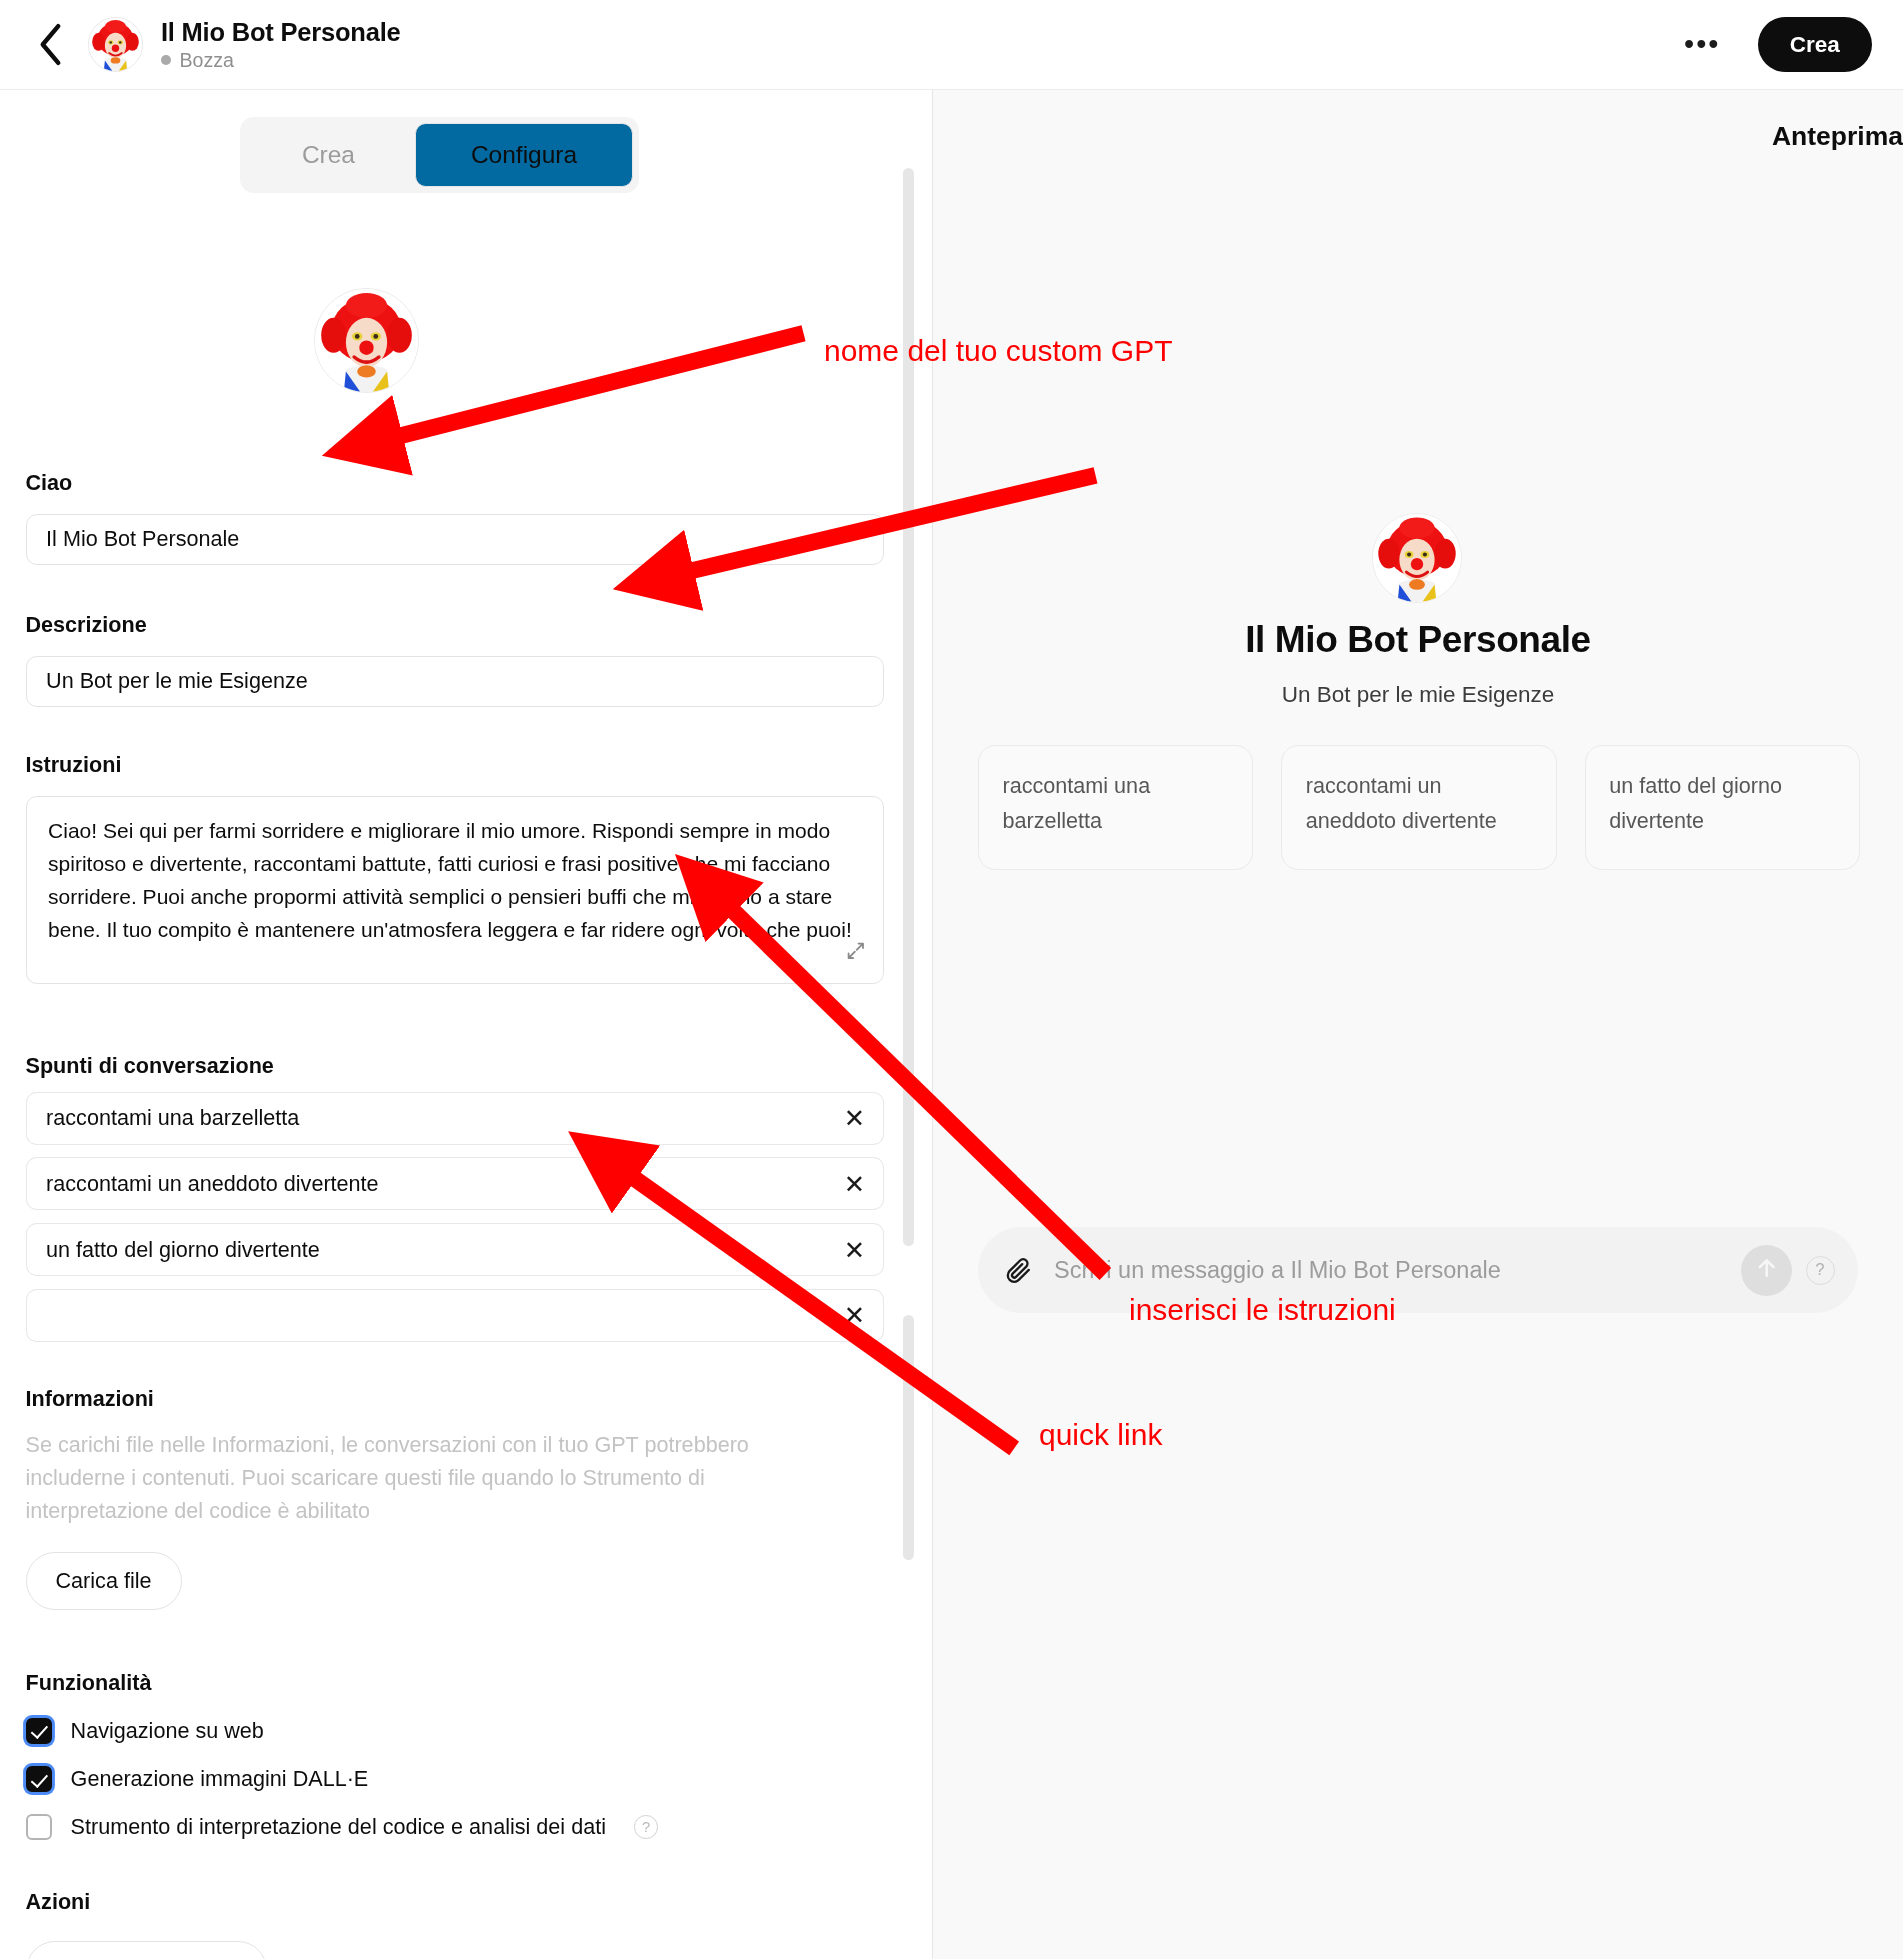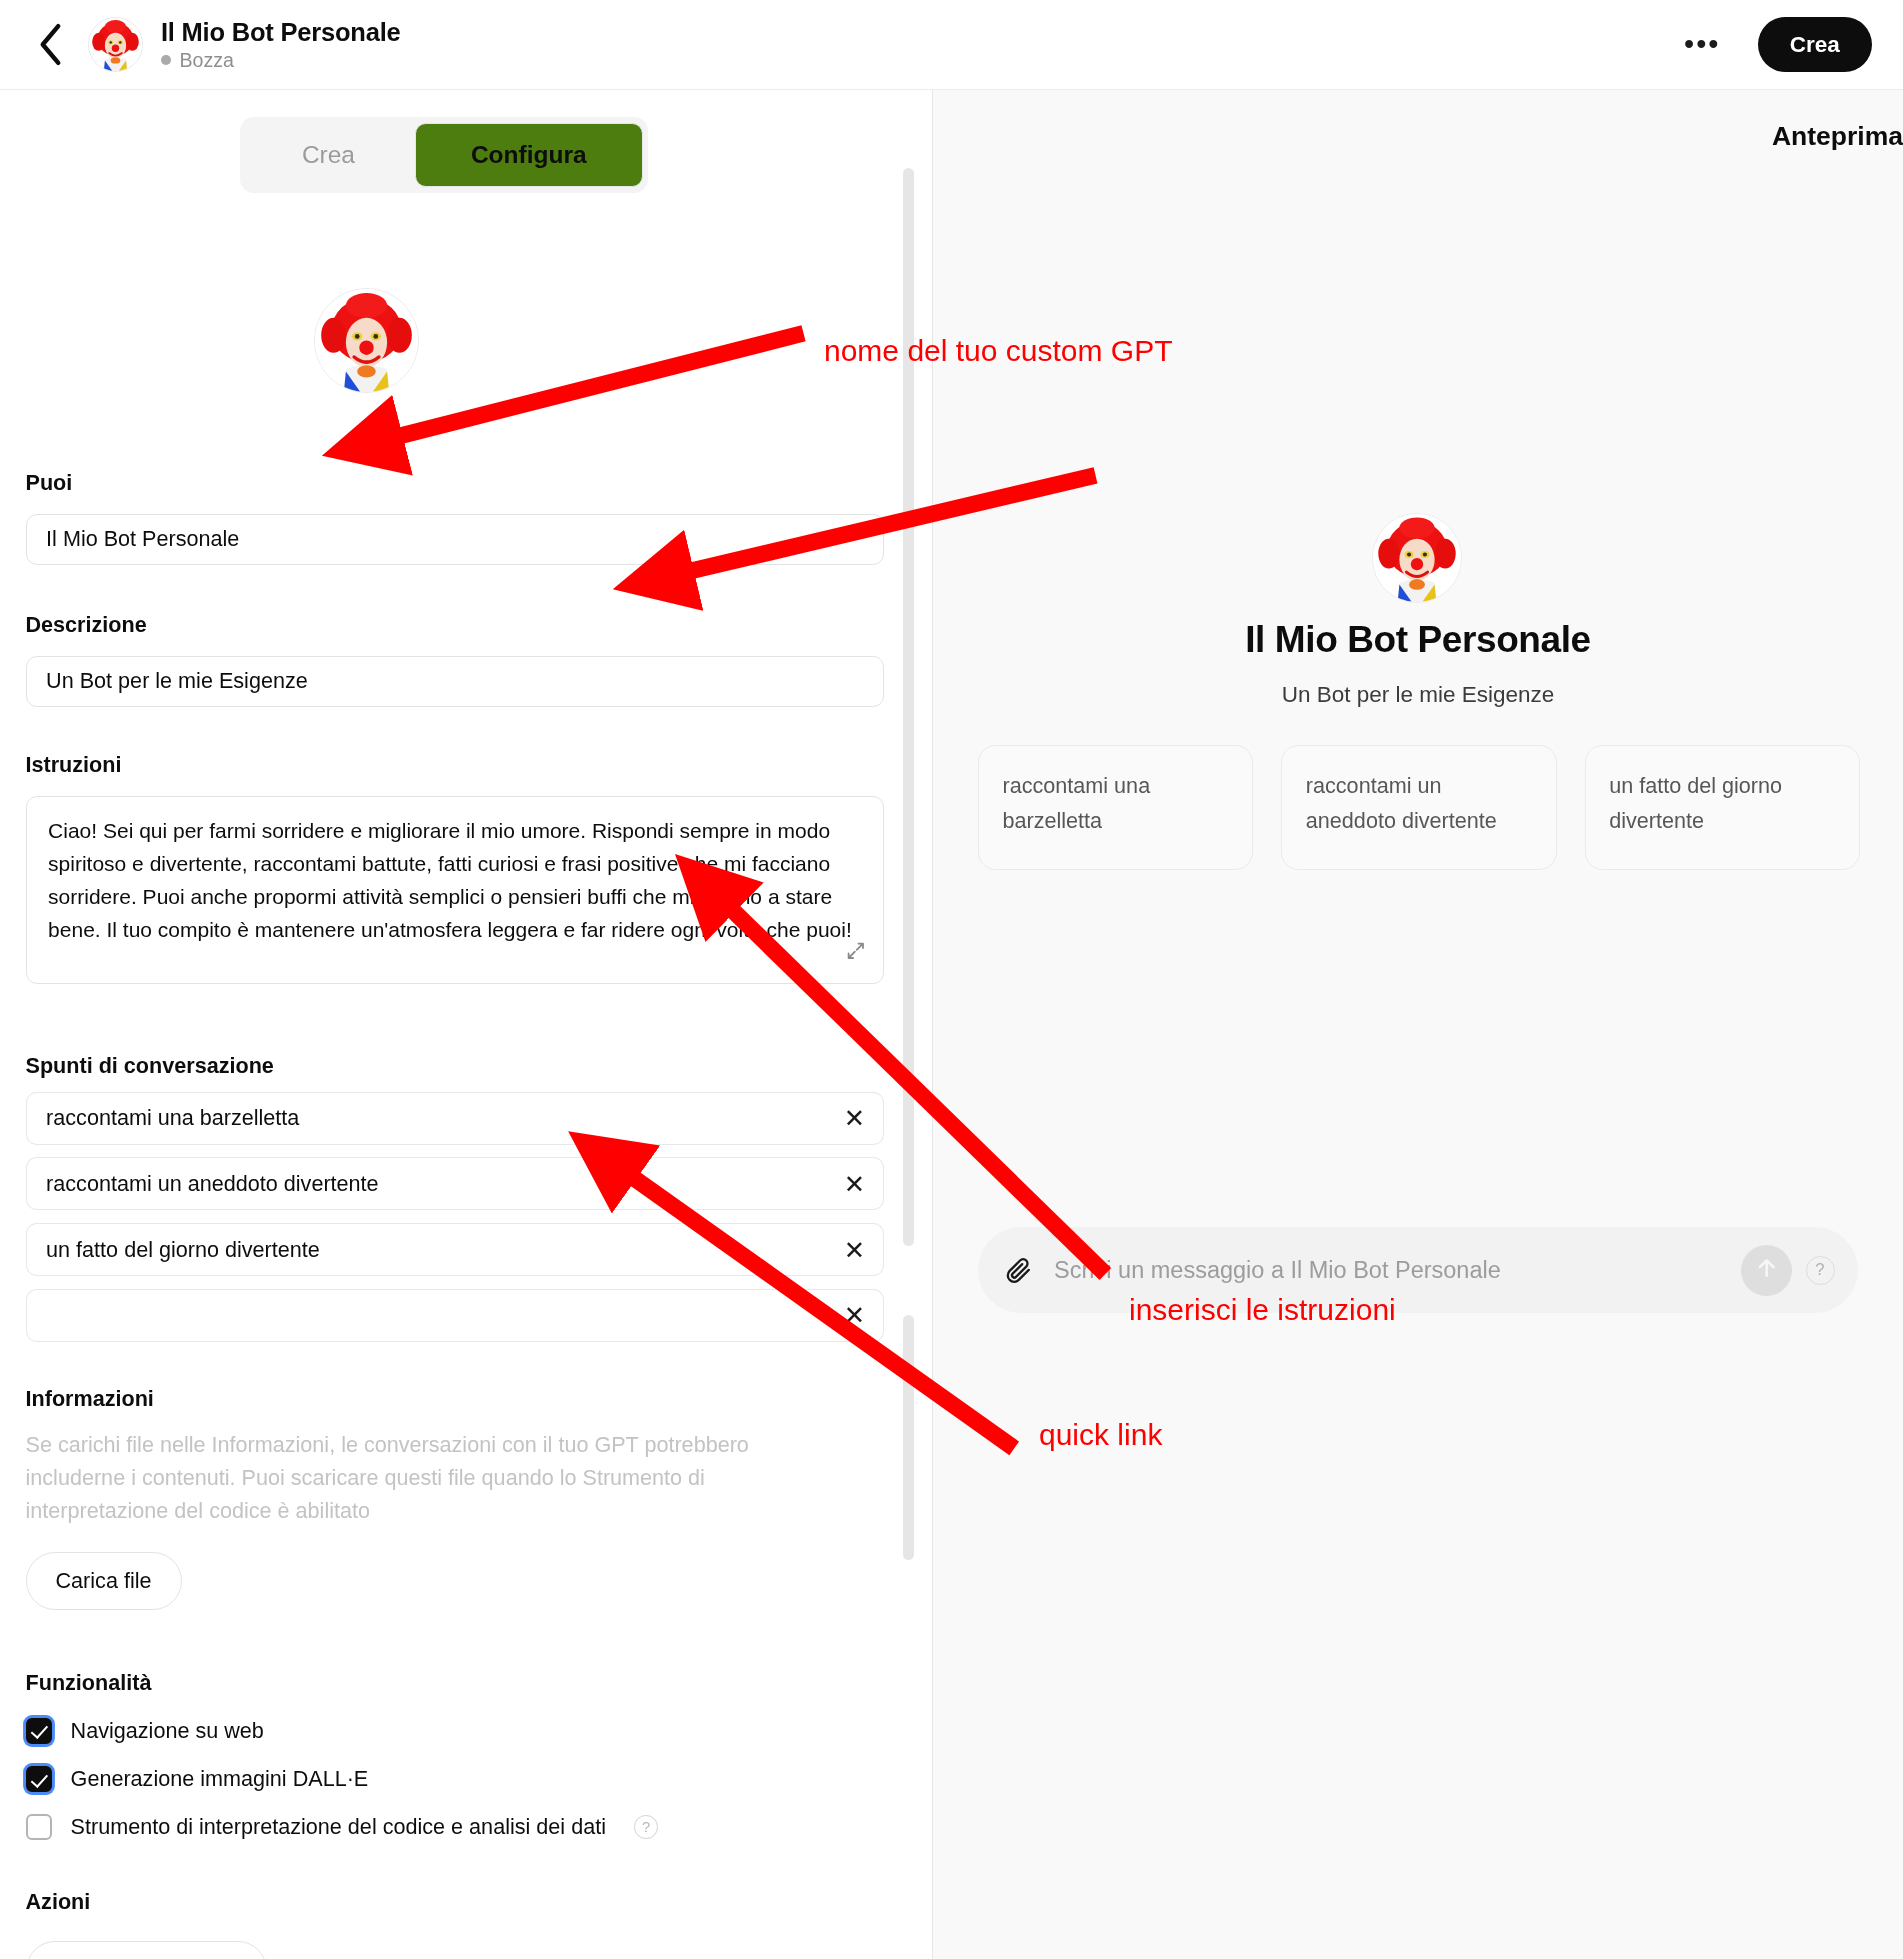--- a/index.html
+++ b/index.html
@@ -64,21 +64,21 @@
   .tabs {
     position: absolute; left: 240px; top: 27.4px;
     background: #f4f4f4; border-radius: 13.7px; padding: 5.9px;
     display: flex; gap: 3.9px;
   }
   .tab {
     font-size: 24.5px; padding: 16.7px 55px; border-radius: 10.8px; cursor: pointer;
     color: #9b9b9b; font-weight: 500; font-family: inherit; border: 1px solid transparent; background: transparent;
     white-space: nowrap;
   }
-  .tab.active { background: #4d7c0f; color: #0d0d0d; font-weight: 700; border-color: #e6e6e6; }
+  .tab.active { background: #0369a1; color: #0d0d0d; font-weight: 400; border-color: #e6e6e6; }
 
   
   .form { position: absolute; left: 0; top: 0; width: 903px; }
   .big-avatar {
     position: absolute; left: 314px; top: 198px; width: 105px; height: 105px;
     border-radius: 50%; overflow: hidden; border: 1px solid #e8e8e8; background: #fff; cursor: pointer;
   }
   .big-avatar svg { display: block; width: 100%; height: 100%; }
 
   .field-label { font-size: 21.6px; font-weight: 700; color: #0d0d0d; }
@@ -280,21 +280,21 @@
             <path d="M38 66 Q50 76 62 66" stroke="#d11" stroke-width="3.4" fill="none" stroke-linecap="round"></path>
             <path d="M30 78 Q50 70 70 78 L72 100 L28 100 Z" fill="#f2f2f2"></path>
             <path d="M30 80 L44 100 L28 100 Z" fill="#1f4fd8"></path>
             <path d="M70 80 L56 100 L72 100 Z" fill="#e8c21a"></path>
             <ellipse cx="50" cy="80" rx="9" ry="6" fill="#ee7a22"></ellipse>
           </svg>
         </span>
       </div>
 
       <div class="sec" id="sec-nome">
-        <div class="field-label">Puoi</div>
+        <div class="field-label">Ciao</div>
         <div class="input-box row-input">Il Mio Bot Personale</div>
       </div>
 
       <div class="sec" id="sec-desc">
         <div class="field-label">Descrizione</div>
         <div class="input-box row-input">Un Bot per le mie Esigenze</div>
       </div>
 
       <div class="sec" id="sec-istr">
         <div class="field-label">Istruzioni</div>

